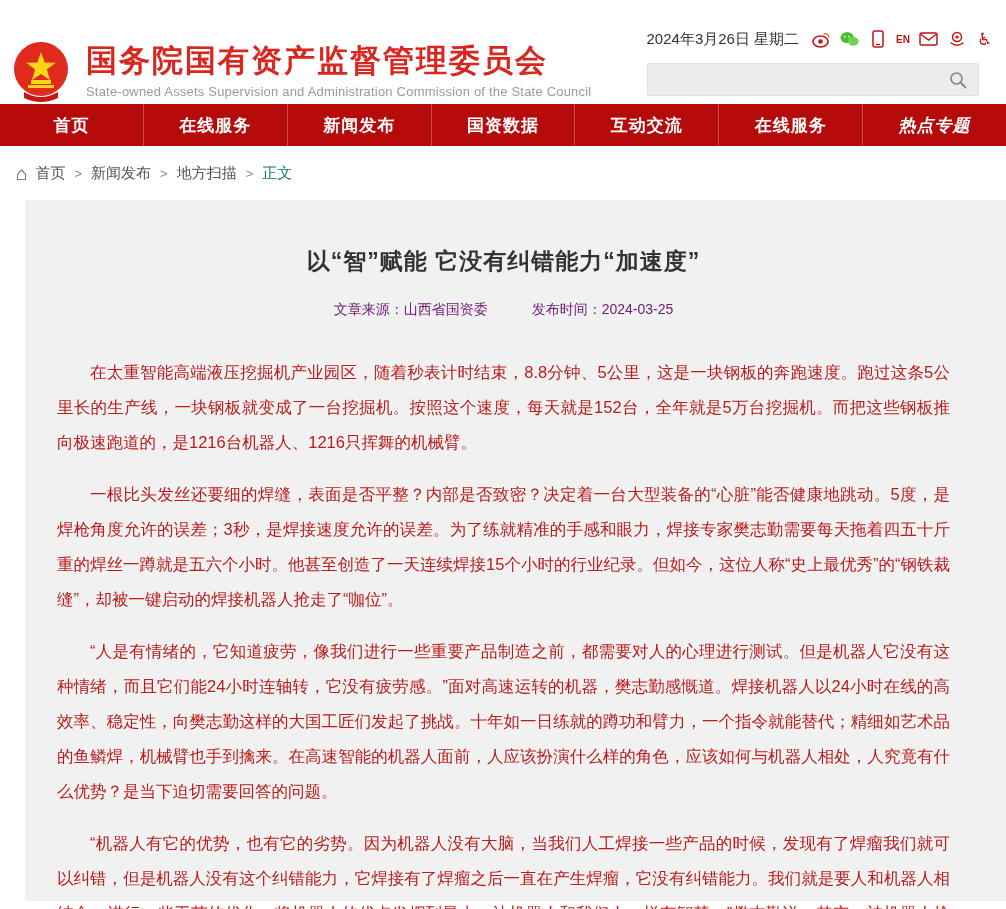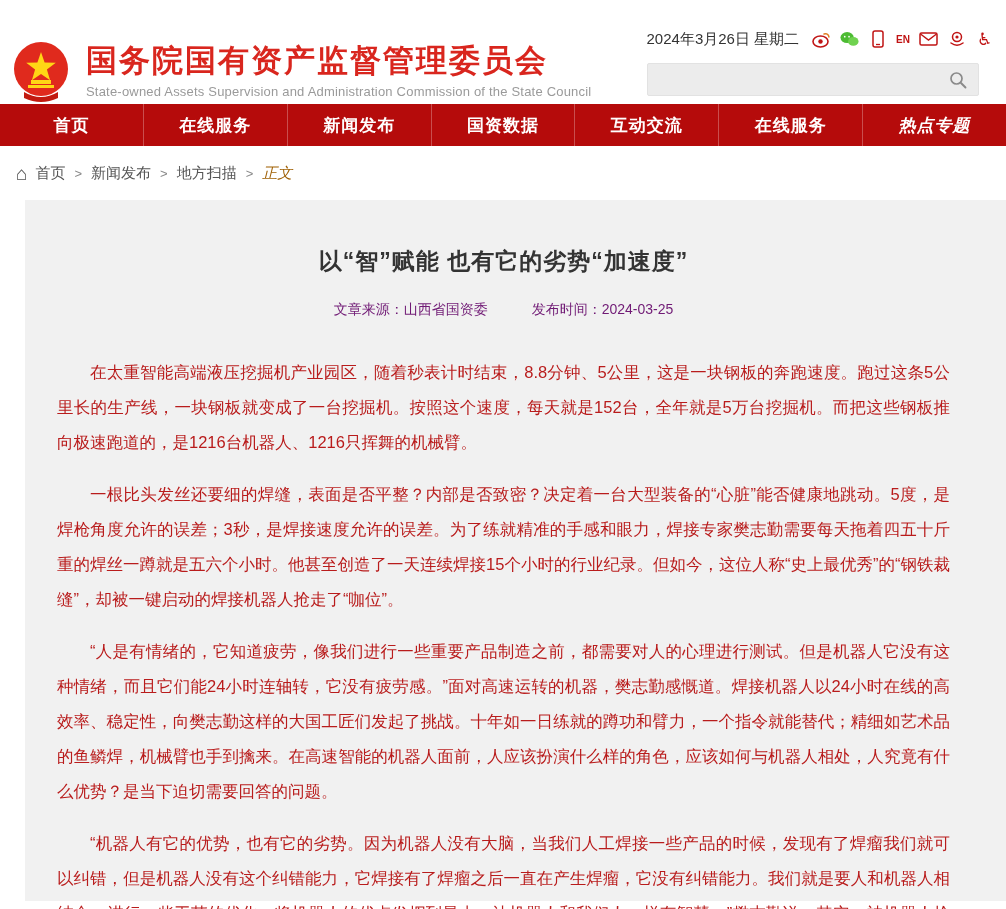--- a/index.html
+++ b/index.html
@@ -33,21 +33,21 @@
   
   .navbar { height: 42px; background: #b50b0b; display: flex; }
   .nav-item { flex: 1 1 0; display: flex; align-items: center; justify-content: center; color: #fff; font-size: 17px; font-weight: bold; text-decoration: none; border-right: 1px solid rgba(255,255,255,0.28); cursor: pointer; letter-spacing: 1px; }
   .nav-item:last-child { border-right: none; font-style: italic; }
 
   
   .breadcrumb { height: 54px; display: flex; align-items: center; padding-left: 16px; background: #fff; font-size: 15px; color: #555; }
   .crumb-home-icon { font-size: 19px; color: #555; margin-right: 8px; line-height: 1; }
   .crumb-link { color: #555; text-decoration: none; cursor: pointer; }
   .crumb-sep { color: #888; margin: 0 9px; font-size: 13px; }
-  .crumb-current { color: #a16207; font-style: italic; }
+  .crumb-current { color: #0f766e; }
 
   
   .article-panel { margin-left: 25px; height: 701px; background: #f1f1f1; padding: 46px 56px 20px 32px; }
   .article-title { text-align: center; font-size: 23px; font-weight: bold; color: #333; letter-spacing: 1px; }
   .article-meta { text-align: center; margin-top: 24px; font-size: 14px; color: #701a75; }
   .article-meta .meta-item { display: inline-block; margin: 0 20px; }
   .article-body { margin-top: 36px; }
   .article-body p { margin: 14px 0 17px 0; font-size: 16.5px; line-height: 35px; color: #b91c1c; text-align: justify; text-indent: 2em; }
 
   svg { display: block; }
@@ -139,21 +139,21 @@
   <a class="crumb-link">首页</a>
   <span class="crumb-sep">&gt;</span>
   <a class="crumb-link">新闻发布</a>
   <span class="crumb-sep">&gt;</span>
   <a class="crumb-link">地方扫描</a>
   <span class="crumb-sep">&gt;</span>
   <span class="crumb-current">正文</span>
 </div>
 
 <div class="article-panel">
-  <div class="article-title">以“智”赋能 也有它的劣势“加速度”</div>
+  <div class="article-title">以“智”赋能 它没有纠错能力“加速度”</div>
   <div class="article-meta">
     <span class="meta-item">文章来源：山西省国资委</span>
     <span class="meta-item">发布时间：2024-03-25</span>
   </div>
   <div class="article-body">
     <p>在太重智能高端液压挖掘机产业园区，随着秒表计时结束，8.8分钟、5公里，这是一块钢板的奔跑速度。跑过这条5公里长的生产线，一块钢板就变成了一台挖掘机。按照这个速度，每天就是152台，全年就是5万台挖掘机。而把这些钢板推向极速跑道的，是1216台机器人、1216只挥舞的机械臂。</p>
     <p>一根比头发丝还要细的焊缝，表面是否平整？内部是否致密？决定着一台大型装备的“心脏”能否健康地跳动。5度，是焊枪角度允许的误差；3秒，是焊接速度允许的误差。为了练就精准的手感和眼力，焊接专家樊志勤需要每天拖着四五十斤重的焊丝一蹲就是五六个小时。他甚至创造了一天连续焊接15个小时的行业纪录。但如今，这位人称“史上最优秀”的“钢铁裁缝”，却被一键启动的焊接机器人抢走了“咖位”。</p>
     <p>“人是有情绪的，它知道疲劳，像我们进行一些重要产品制造之前，都需要对人的心理进行测试。但是机器人它没有这种情绪，而且它们能24小时连轴转，它没有疲劳感。”面对高速运转的机器，樊志勤感慨道。焊接机器人以24小时在线的高效率、稳定性，向樊志勤这样的大国工匠们发起了挑战。十年如一日练就的蹲功和臂力，一个指令就能替代；精细如艺术品的鱼鳞焊，机械臂也手到擒来。在高速智能的机器人面前，人应该扮演什么样的角色，应该如何与机器人相处，人究竟有什么优势？是当下迫切需要回答的问题。</p>
     <p>“机器人有它的优势，也有它的劣势。因为机器人没有大脑，当我们人工焊接一些产品的时候，发现有了焊瘤我们就可以纠错，但是机器人没有这个纠错能力，它焊接有了焊瘤之后一直在产生焊瘤，它没有纠错能力。我们就是要人和机器人相结合，进行一些工艺的优化，将机器人的优点发挥到最大，让机器人和我们人一样有智慧。”樊志勤说。其实，被机器人抢走“咖位”的樊志勤不仅没有下岗，反而给这些“钢铁英雄”们当起了导师。现在，他每天的工作就是给机器人检查作业、挑毛病。</p>
   </div>

